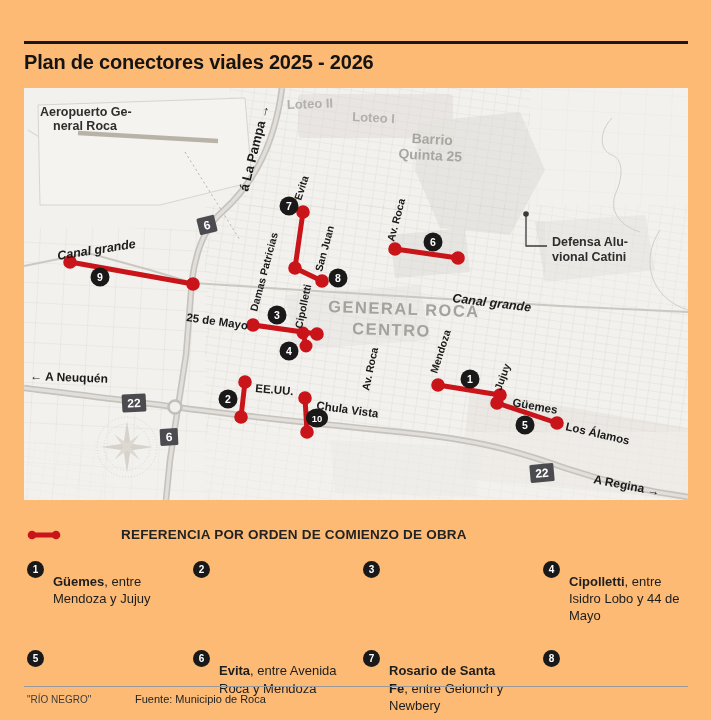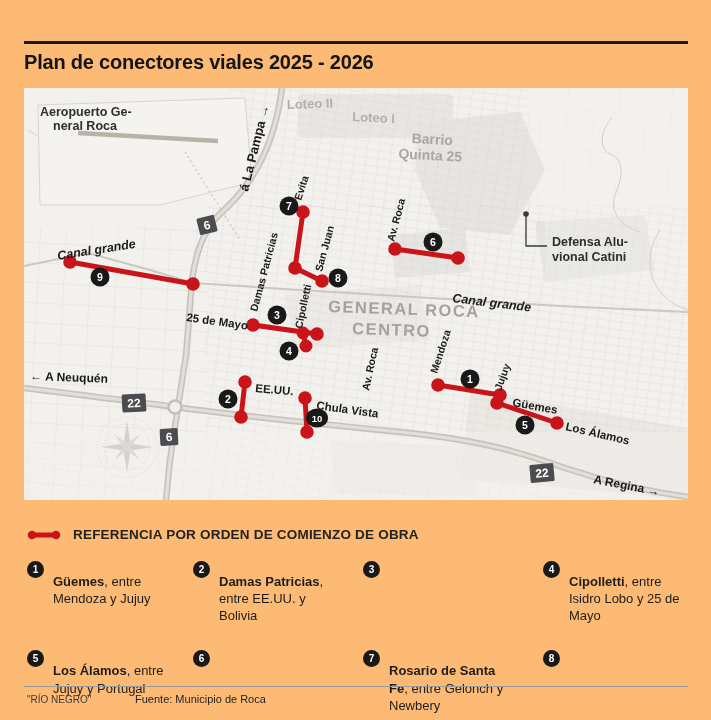--- a/index.html
+++ b/index.html
@@ -15,21 +15,21 @@
   .canalT{font:italic bold 12.5px "Liberation Sans",sans-serif;fill:#1c1c1c;}
   .areaL{font:bold 13px "Liberation Sans",sans-serif;fill:#b3b0ab;}
   .areaB{font:bold 14px "Liberation Sans",sans-serif;fill:#a9a6a1;}
   .areaG{font:bold 16.5px "Liberation Sans",sans-serif;fill:#a5a29c;letter-spacing:1.5px;}
   .place{font:bold 12.5px "Liberation Sans",sans-serif;fill:#2e2e2e;}
   .badgeT{font:bold 10.5px "Liberation Sans",sans-serif;fill:#ffffff;}
   .shieldT{font:bold 12px "Liberation Sans",sans-serif;fill:#ffffff;}
 
   
   .legend-head{position:absolute;left:27px;top:527px;display:flex;align-items:center;gap:12px;}
-  .legend-head .txt{font-size:13.5px;font-weight:bold;color:#232323;letter-spacing:0.2px;}
+  .legend-head .txt{font-size:13.5px;font-weight:bold;color:#232323;letter-spacing:0.2px;margin-left:48px;}
   .legend-grid{position:absolute;left:27px;top:560px;width:662px;display:grid;grid-template-columns:166px 170px 180px 146px;row-gap:12px;}
   .litem{display:flex;gap:9px;align-items:flex-start;}
   .lnum{flex:0 0 auto;width:17px;height:17px;border-radius:50%;background:#191919;color:#fff;font-size:10px;font-weight:bold;display:flex;align-items:center;justify-content:center;margin-top:1px;}
   .ltxt{font-size:13px;line-height:1.32;color:#1d1d1d;max-width:122px;}
   .ltxt b{font-weight:bold;}
   .botrule{position:absolute;left:24px;top:686px;width:664px;height:1px;background:#9a9a9a;}
   .brand{position:absolute;left:27px;top:694px;font-size:10px;color:#3c3c3c;}
   .source{position:absolute;left:103px;top:693px;font-size:11px;color:#232323;padding-left:32px;}
 </style>
 </head>
@@ -269,35 +269,34 @@
     <span class="txt">REFERENCIA POR ORDEN DE COMIENZO DE OBRA</span>
   </div>
 
   <div class="legend-grid">
     <div class="litem">
         <span class="lnum">1</span>
         <p class="ltxt"><b>Güemes</b><span>, entre Mendoza y Jujuy</span></p>
       </div>
     <div class="litem">
         <span class="lnum">2</span>
-        <p class="ltxt"><b>Damas Patricias</b><span>, entre EE.UU. y Bolivia</span></p>
       </div>
     <div class="litem">
         <span class="lnum">3</span>
       </div>
     <div class="litem">
         <span class="lnum">4</span>
-        <p class="ltxt"><b>Cipolletti</b><span>, entre Isidro Lobo y 25 de Mayo</span></p>
+        <p class="ltxt"><b>Cipolletti</b><span>, entre Isidro Lobo y 44 de Mayo</span></p>
       </div>
     <div class="litem">
         <span class="lnum">5</span>
-        <p class="ltxt"><b>Los Álamos</b><span>, entre Jujuy y Portugal</span></p>
       </div>
     <div class="litem">
         <span class="lnum">6</span>
+        <p class="ltxt"><b>Evita</b><span>, entre Avenida Roca y Mendoza</span></p>
       </div>
     <div class="litem">
         <span class="lnum">7</span>
         <p class="ltxt"><b>Rosario de Santa Fe</b><span>, entre Gelonch y Newbery</span></p>
       </div>
     <div class="litem">
         <span class="lnum">8</span>
       </div>
 
   </div>

